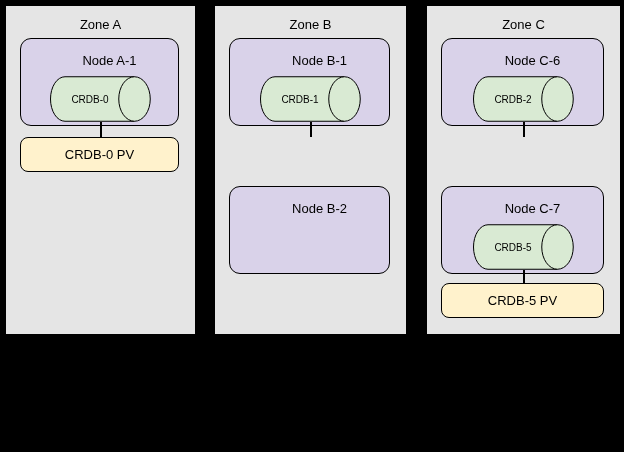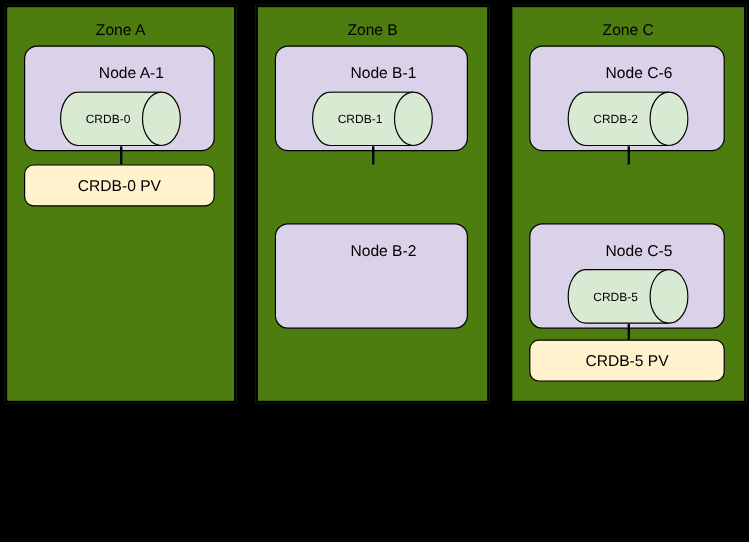--- a/index.html
+++ b/index.html
@@ -12,21 +12,21 @@
     position: relative;
     width: 624px;
     height: 452px;
     background: #000000;
     overflow: hidden;
   }
   .zone {
     position: absolute;
     top: 4px;
     height: 332px;
-    background: #4d7c0f;
+    background: #e5e5e5;
     border: 2px solid #000000;
     box-sizing: border-box;
   }
   #zone-a { left: 4px;   width: 193px; }
   #zone-b { left: 213px; width: 195px; }
   #zone-c { left: 425px; width: 197px; }
 
   .zone-title {
     position: absolute;
     top: 11px;
@@ -138,21 +138,21 @@
     <div class="node node-1">
       <div class="node-label">Node C-6</div>
       <svg class="cylinder" viewBox="0 0 102 46">
         <path d="M85.5 0.75 H16 A14.5 22.25 0 0 0 16 45.25 H85.5" fill="#d9ead3" stroke="#000000" stroke-width="1"></path>
         <ellipse cx="85.5" cy="23" rx="15.75" ry="22.25" fill="#d9ead3" stroke="#000000" stroke-width="1"></ellipse>
         <text class="cyl-text" x="41" y="26.5" text-anchor="middle">CRDB-2</text>
       </svg>
     </div>
     <div class="connector connector-1"></div>
     <div class="node node-2">
-      <div class="node-label">Node C-5</div>
+      <div class="node-label">Node C-7</div>
       <svg class="cylinder" viewBox="0 0 102 46">
         <path d="M85.5 0.75 H16 A14.5 22.25 0 0 0 16 45.25 H85.5" fill="#d9ead3" stroke="#000000" stroke-width="1"></path>
         <ellipse cx="85.5" cy="23" rx="15.75" ry="22.25" fill="#d9ead3" stroke="#000000" stroke-width="1"></ellipse>
         <text class="cyl-text" x="41" y="26.5" text-anchor="middle">CRDB-5</text>
       </svg>
     </div>
     <div class="connector connector-2"></div>
     <div class="pv-box pv-2">
       <span>CRDB-5 PV</span>
     </div>

